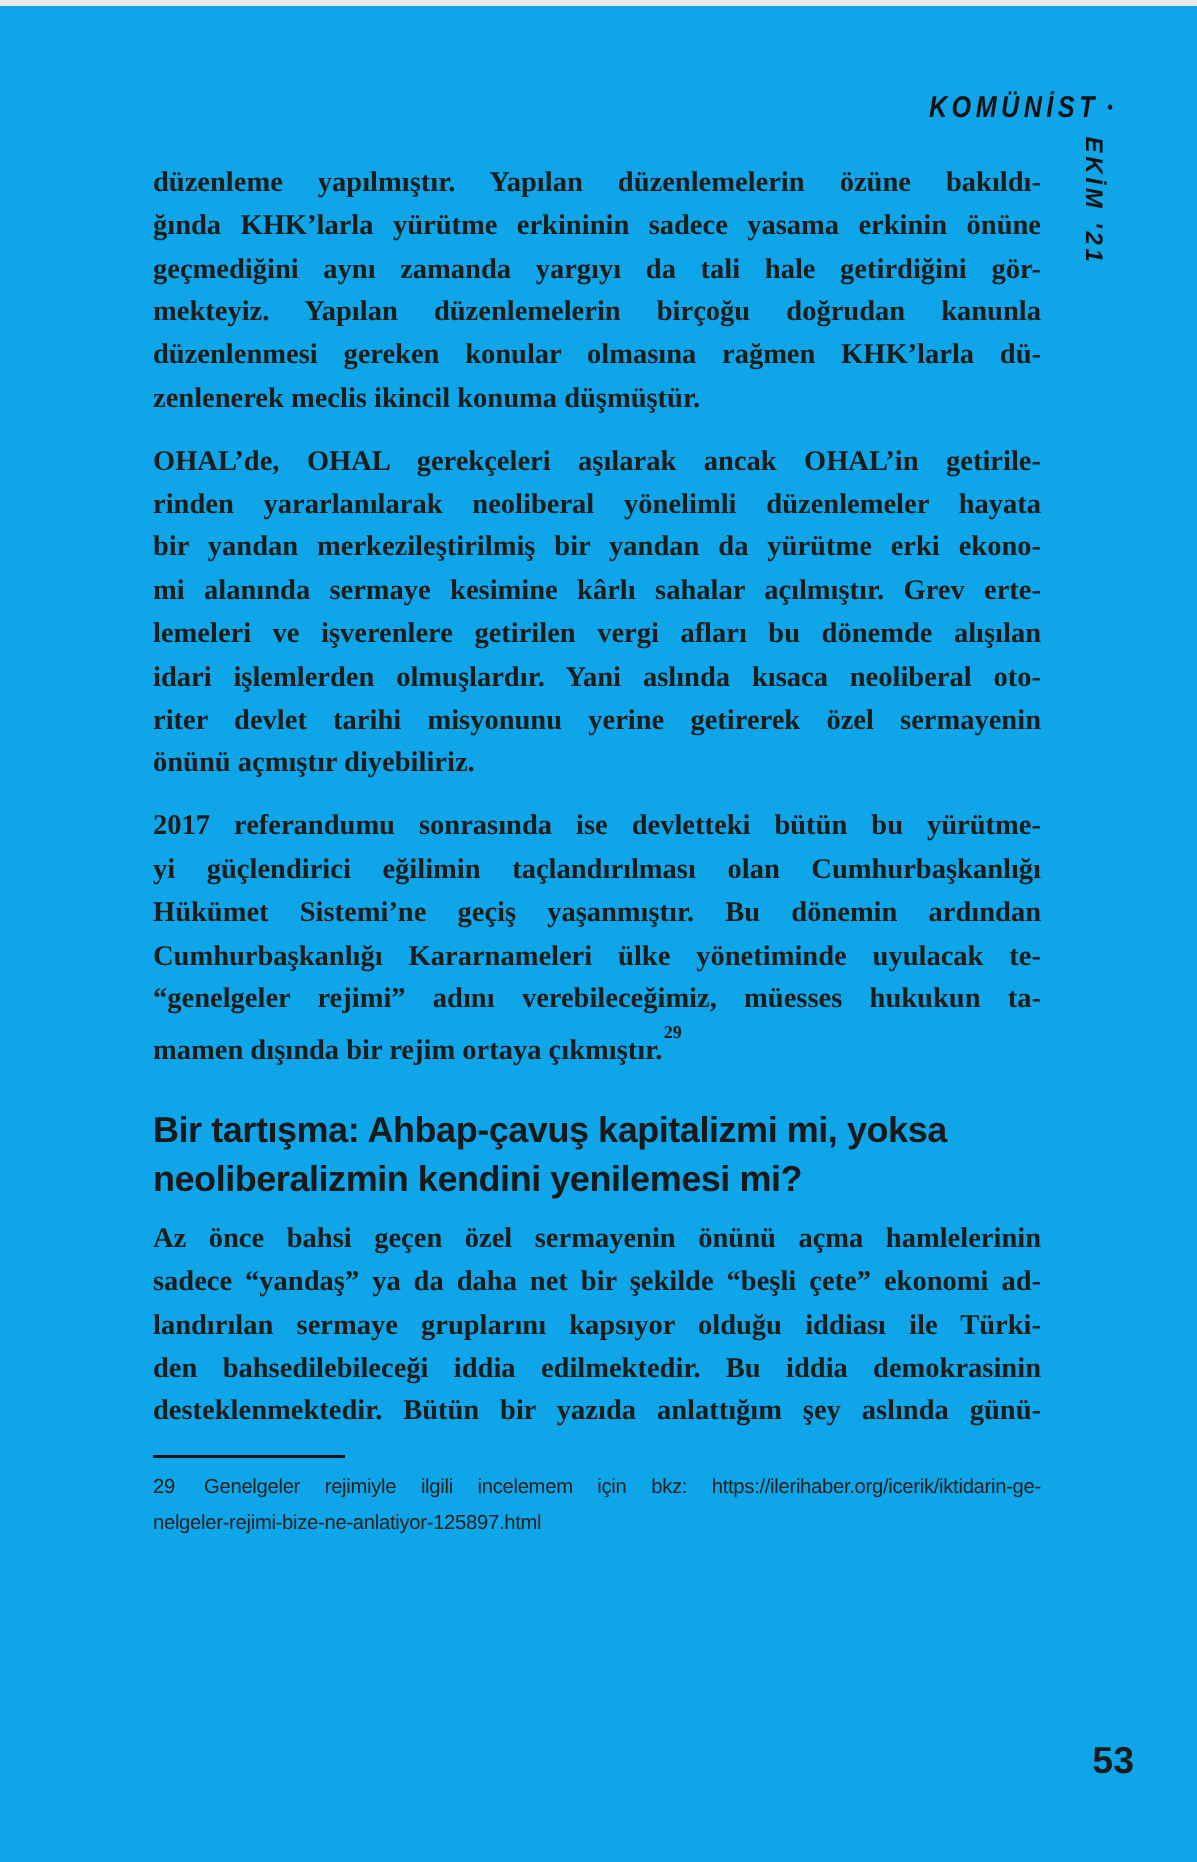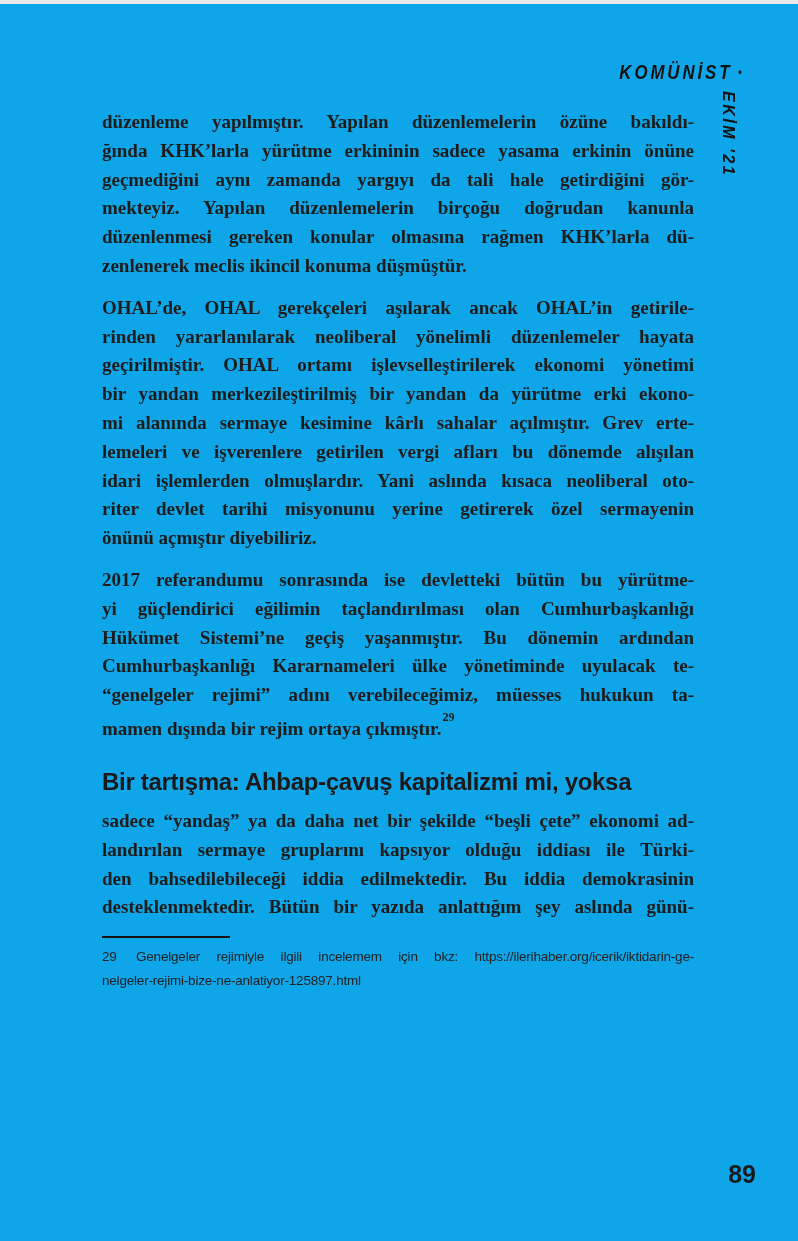--- a/index.html
+++ b/index.html
@@ -84,56 +84,57 @@
       <div class="bl j">ğında KHK’larla yürütme erkininin sadece yasama erkinin önüne</div>
       <div class="bl j">geçmediğini aynı zamanda yargıyı da tali hale getirdiğini gör-</div>
       <div class="bl j">mekteyiz. Yapılan düzenlemelerin birçoğu doğrudan kanunla</div>
       <div class="bl j">düzenlenmesi gereken konular olmasına rağmen KHK’larla dü-</div>
       <div class="bl">zenlenerek meclis ikincil konuma düşmüştür.</div>
     </div>
 
     <div class="para">
       <div class="bl j">OHAL’de, OHAL gerekçeleri aşılarak ancak OHAL’in getirile-</div>
       <div class="bl j">rinden yararlanılarak neoliberal yönelimli düzenlemeler hayata</div>
-      <div class="bl j">geçirilmiştir. OHAL ortamı işlevselleştirilerek ekonomi yönetimi</div>
       <div class="bl j">bir yandan merkezileştirilmiş bir yandan da yürütme erki ekono-</div>
       <div class="bl j">mi alanında sermaye kesimine kârlı sahalar açılmıştır. Grev erte-</div>
       <div class="bl j">lemeleri ve işverenlere getirilen vergi afları bu dönemde alışılan</div>
       <div class="bl j">idari işlemlerden olmuşlardır. Yani aslında kısaca neoliberal oto-</div>
       <div class="bl j">riter devlet tarihi misyonunu yerine getirerek özel sermayenin</div>
       <div class="bl">önünü açmıştır diyebiliriz.</div>
     </div>
 
     <div class="para">
       <div class="bl j">2017 referandumu sonrasında ise devletteki bütün bu yürütme-</div>
       <div class="bl j">yi güçlendirici eğilimin taçlandırılması olan Cumhurbaşkanlığı</div>
       <div class="bl j">Hükümet Sistemi’ne geçiş yaşanmıştır. Bu dönemin ardından</div>
       <div class="bl j">Cumhurbaşkanlığı Kararnameleri ülke yönetiminde uyulacak te-</div>
       <div class="bl j">“genelgeler rejimi” adını verebileceğimiz, müesses hukukun ta-</div>
       <div class="bl"><span>mamen dışında bir rejim ortaya çıkmıştır.</span><sup class="fnref">29</sup></div>
     </div>
 
     <div class="heading">
       <div>Bir tartışma: Ahbap-çavuş kapitalizmi mi, yoksa</div>
+      <div>neoliberalizmin kendini yenilemesi mi?</div>
     </div>
 
     <div class="para">
+      <div class="bl j">Az önce bahsi geçen özel sermayenin önünü açma hamlelerinin</div>
       <div class="bl j">sadece “yandaş” ya da daha net bir şekilde “beşli çete” ekonomi ad-</div>
       <div class="bl j">landırılan sermaye gruplarını kapsıyor olduğu iddiası ile Türki-</div>
       <div class="bl j">den bahsedilebileceği iddia edilmektedir. Bu iddia demokrasinin</div>
       <div class="bl j">desteklenmektedir. Bütün bir yazıda anlattığım şey aslında günü-</div>
     </div>
 
     <div class="fn-rule"></div>
 
     <div class="footnote">
       <div class="fn-row">
         <span class="fn-num">29</span>
         <span class="fn-text">Genelgeler rejimiyle ilgili incelemem için bkz: https://ilerihaber.org/icerik/iktidarin-ge-</span>
       </div>
       <div>nelgeler-rejimi-bize-ne-anlatiyor-125897.html</div>
     </div>
 
   </div>
 
-  <div class="page-number">89</div>
+  <div class="page-number">53</div>
 
 </div>
 
 </body></html>

